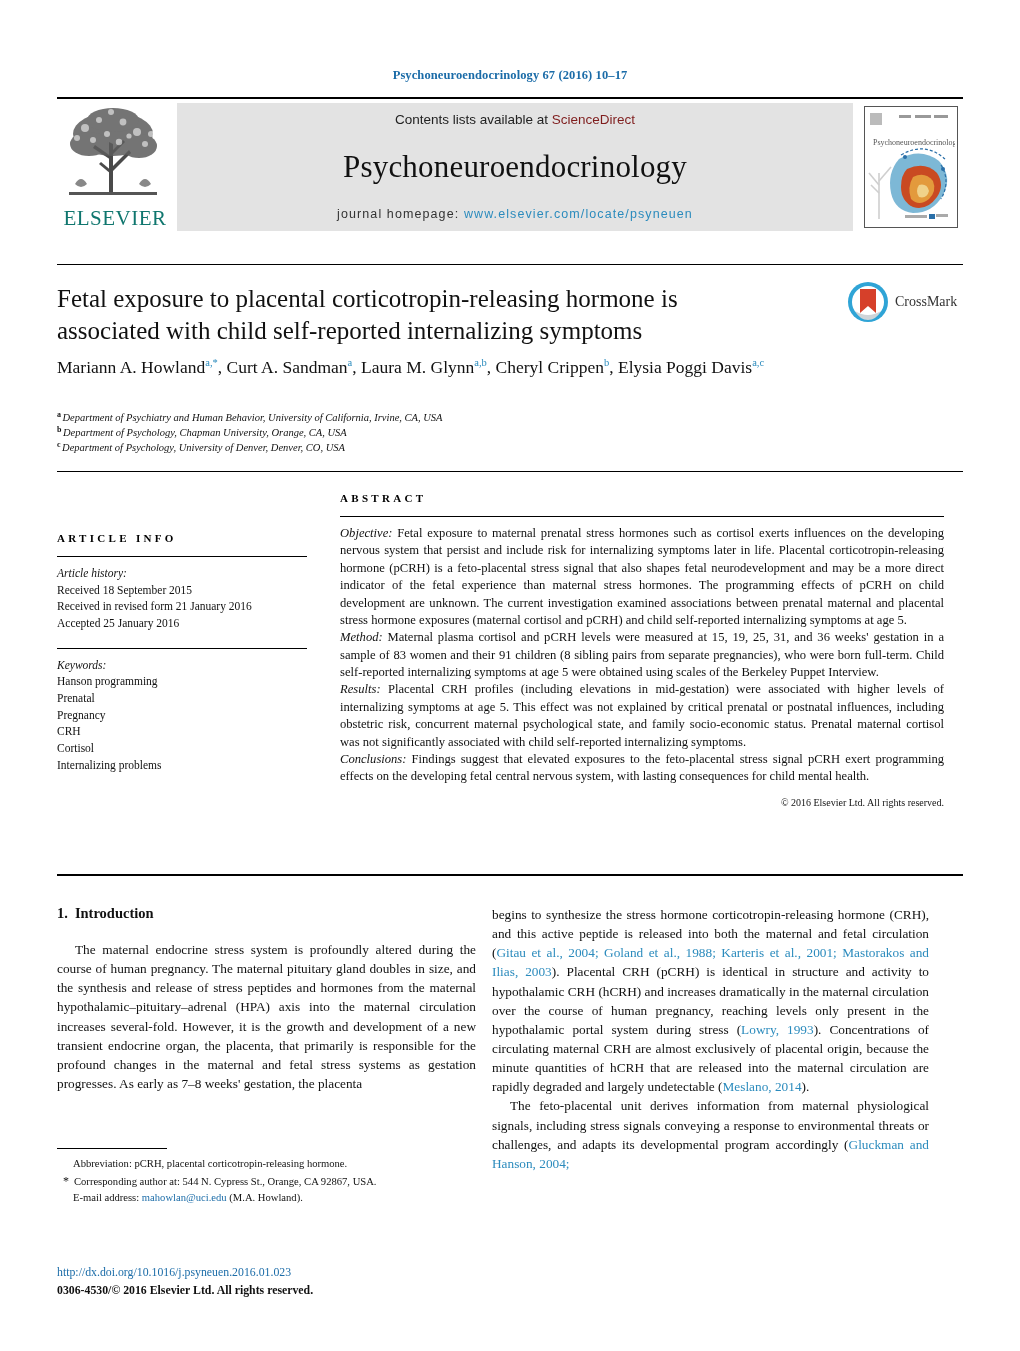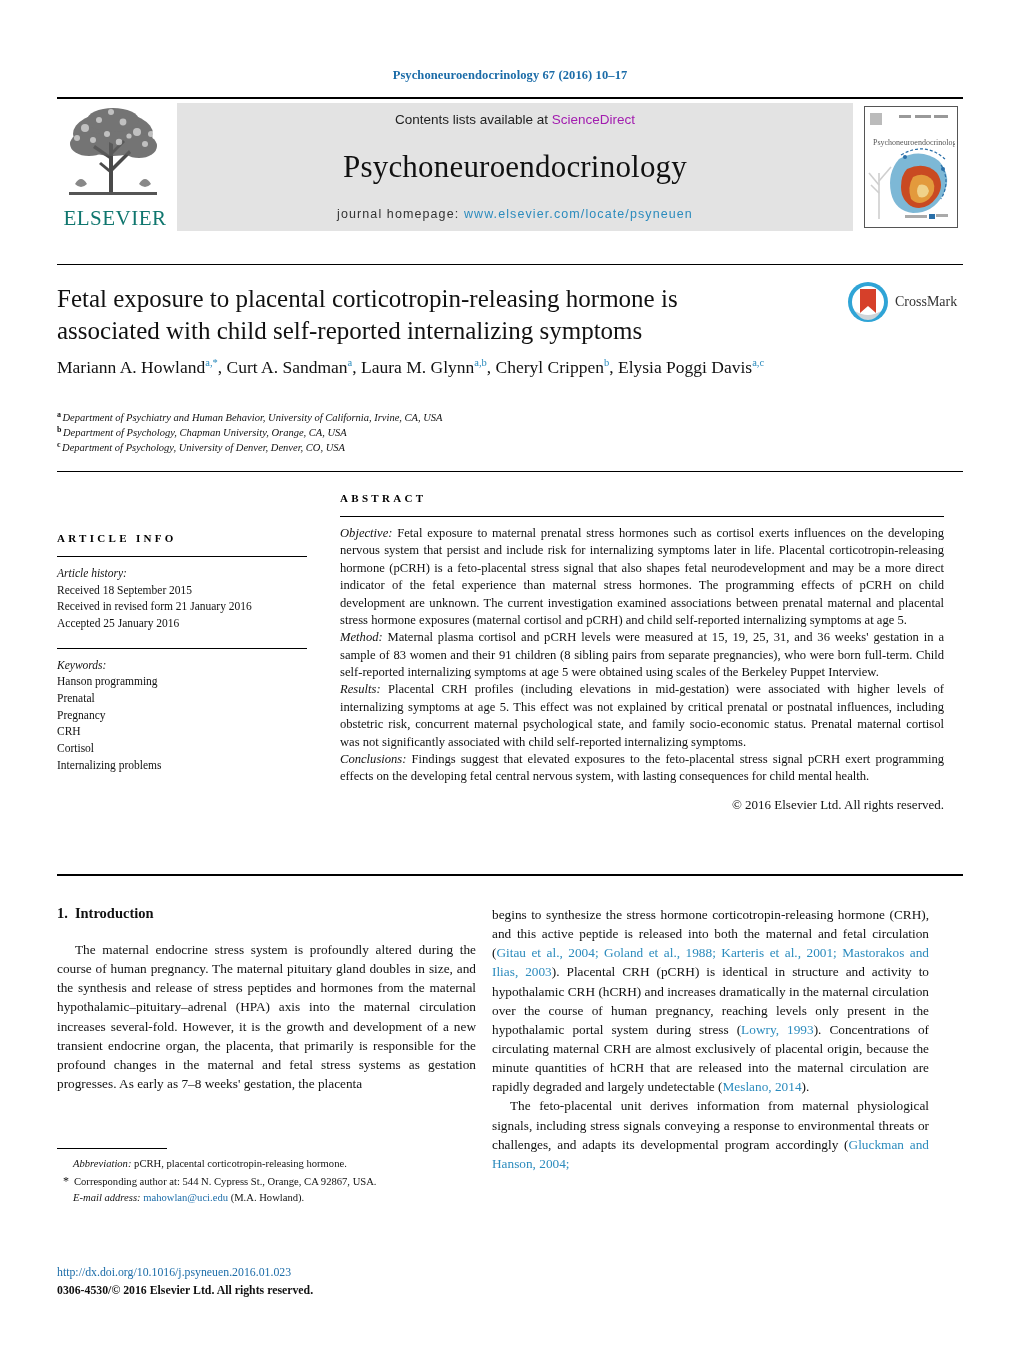--- a/index.html
+++ b/index.html
@@ -77,21 +77,21 @@
     padding: 9px 0 10px 0;
     margin-left: 4px;
     margin-right: 6px;
   }
   .contents-line {
     font-family: "Liberation Sans", sans-serif;
     font-size: 13.5px;
     color: #222;
   }
   .contents-line .sd {
-    color: #a21caf;
+    color: #7f1d1d;
   }
   .journal-title {
     font-family: "Liberation Serif", serif;
     font-size: 31px;
     color: #111;
     letter-spacing: .2px;
   }
   .homepage-line {
     font-family: "Liberation Sans", sans-serif;
     font-size: 12.5px;
@@ -238,21 +238,21 @@
     line-height: 1.38;
     text-align: justify;
     color: #111;
   }
   .abstract-text .lab {
     font-style: italic;
   }
   .abs-copyright {
     text-align: right;
     font-family: "Liberation Serif", serif;
-    font-size: 13px;
+    font-size: 10px;
     margin-top: 11px;
     color: #111;
   }
   .body-rule-bottom {
     position: absolute;
     left: 57px;
     top: 874px;
     width: 906px;
     border-top: 2px solid #000;
   }
@@ -303,21 +303,21 @@
     margin-bottom: 7px;
   }
   .fn {
     font-family: "Liberation Serif", serif;
     font-size: 10.6px;
     line-height: 1.5;
     color: #111;
     padding-left: 18px;
     text-indent: -2px;
   }
-  .fn .lab { font-style: italic; }
+  .fn .lab { }
   .fn.star { text-indent: -12px; }
   .fn .star-mark { padding-right: 5px; font-size: 12px; }
   .link { color: #1b6ca8; }
 
   .doi-block {
     position: absolute;
     left: 57px;
     top: 1264px;
     width: 430px;
     font-family: "Liberation Serif", serif;

